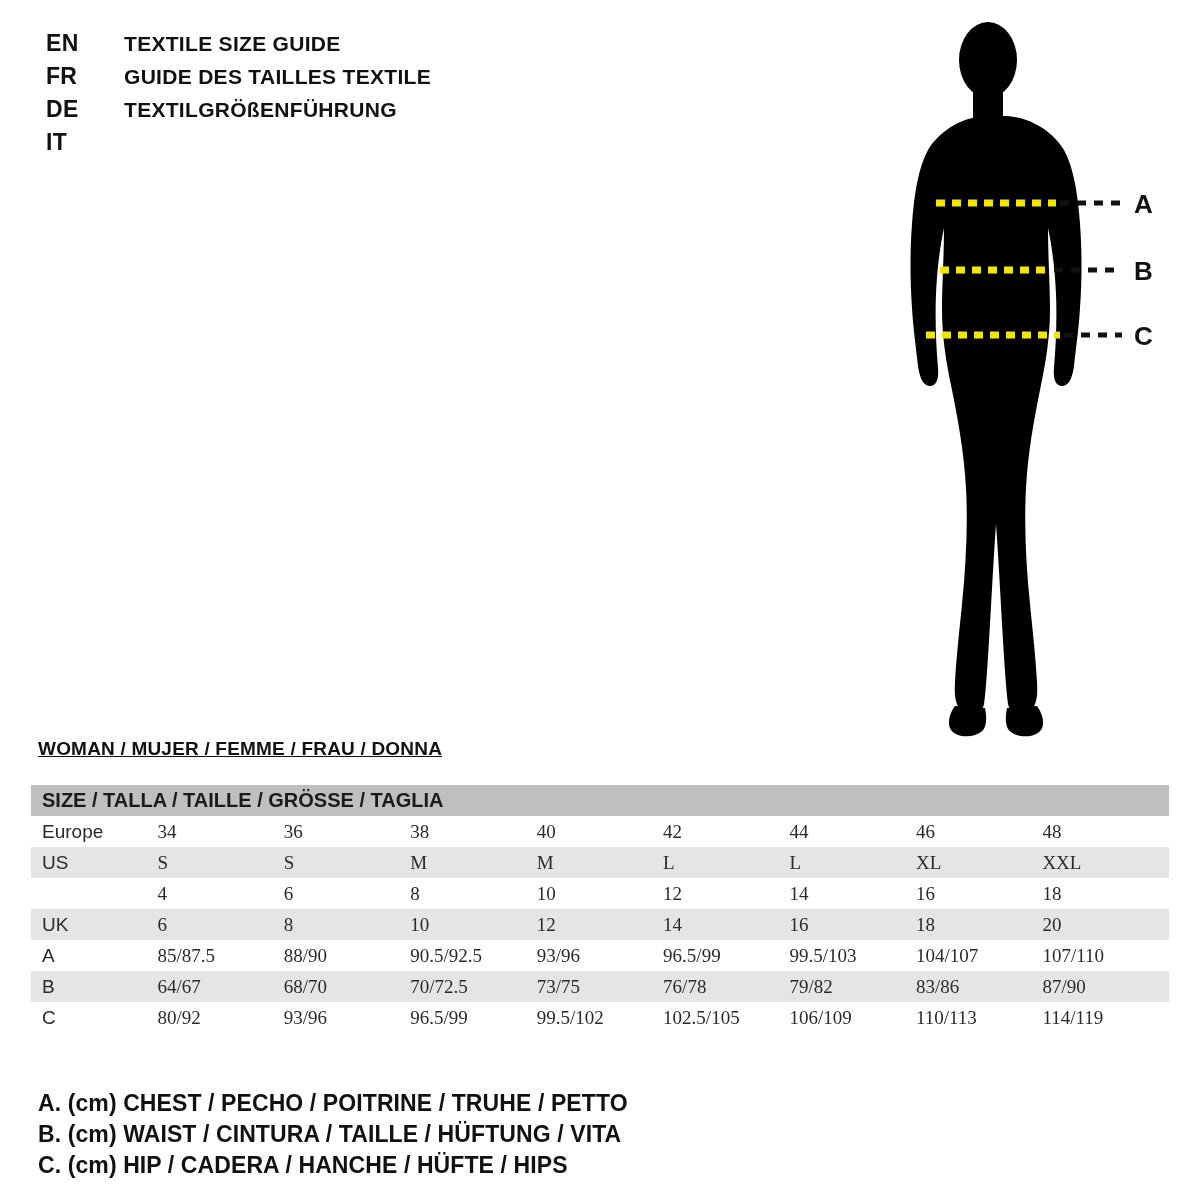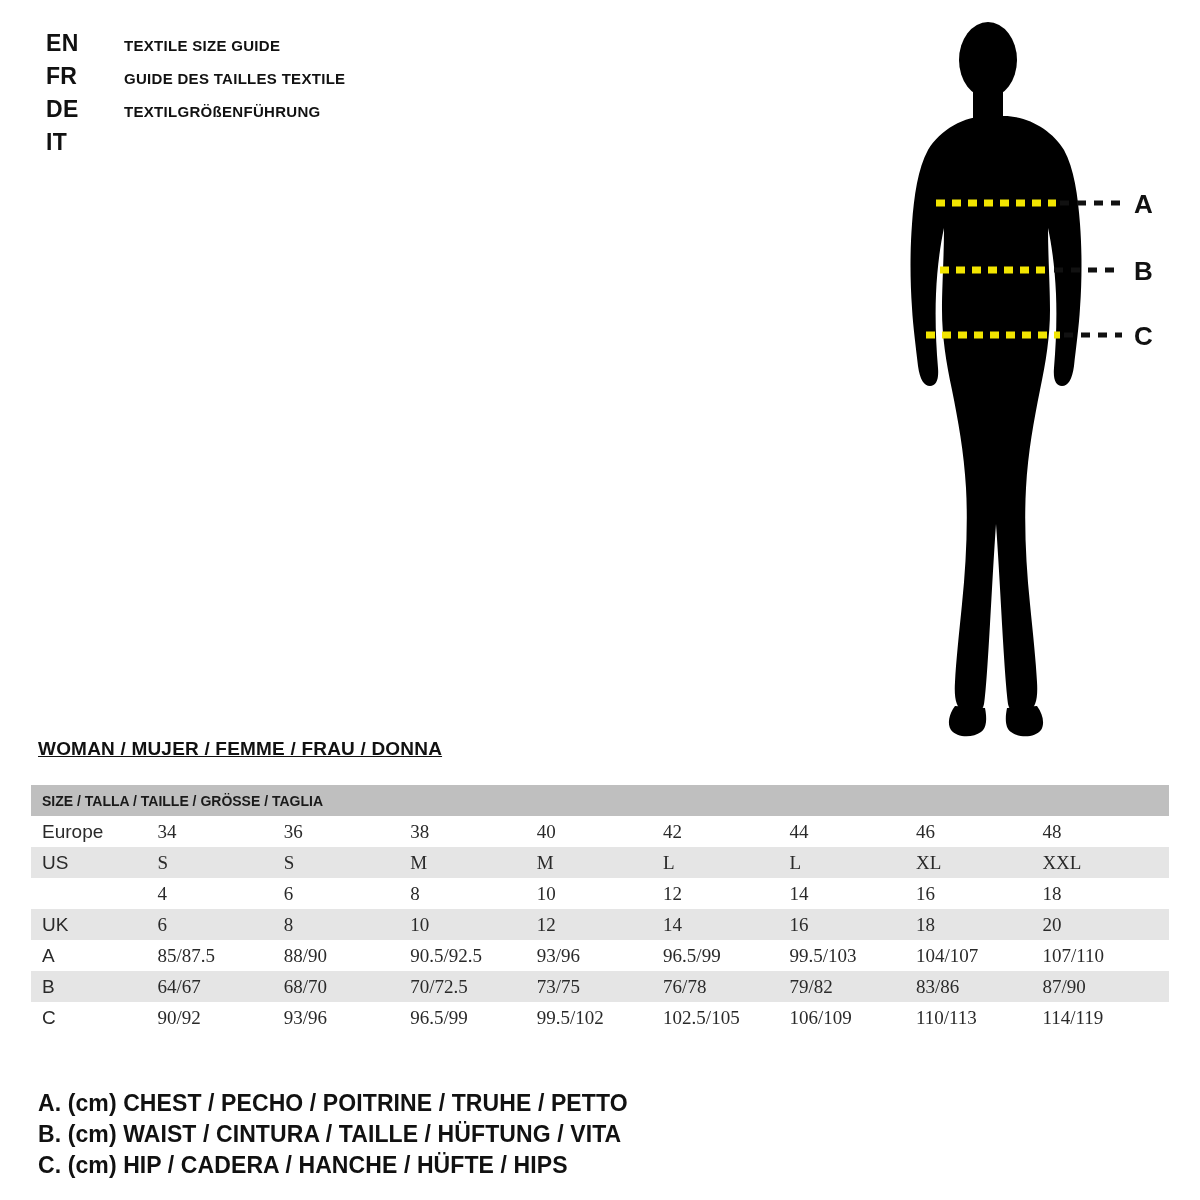--- a/index.html
+++ b/index.html
@@ -35,21 +35,21 @@
   }
   .lang-code {
     width: 78px;
     flex: 0 0 78px;
     font-size: 23px;
     font-weight: bold;
     letter-spacing: 0.3px;
     color: #111;
   }
   .lang-title {
-    font-size: 15px;
+    font-size: 21px;
     font-weight: bold;
     letter-spacing: 0.3px;
     color: #111;
     white-space: nowrap;
     text-align: right;
   }
 
   
   .figure-wrap {
     position: absolute;
@@ -87,21 +87,21 @@
     height: 31px;
     font-size: 19px;
     color: #2a2a2a;
     padding: 0;
     vertical-align: middle;
   }
   .size-table tr.head td {
     background: #bfbfbf;
     font-weight: bold;
     color: #1a1a1a;
-    font-size: 14px;
+    font-size: 20px;
   }
   .size-table tr.alt td {
     background: #e5e5e5;
   }
   .size-table tr.plain td {
     background: #ffffff;
   }
   .col-label {
     width: 198px;
     padding-left: 11px !important;
@@ -296,21 +296,21 @@
         <td class="val">70/72.5</td>
         <td class="val">73/75</td>
         <td class="val">76/78</td>
         <td class="val">79/82</td>
         <td class="val">83/86</td>
         <td class="val">87/90</td>
       </tr>
 
       <tr class="plain">
         <td class="col-label">C</td>
-        <td class="val">90/92</td>
+        <td class="val">80/92</td>
         <td class="val">93/96</td>
         <td class="val">96.5/99</td>
         <td class="val">99.5/102</td>
         <td class="val">102.5/105</td>
         <td class="val">106/109</td>
         <td class="val">110/113</td>
         <td class="val">114/119</td>
       </tr>
     </tbody>
   </table>

